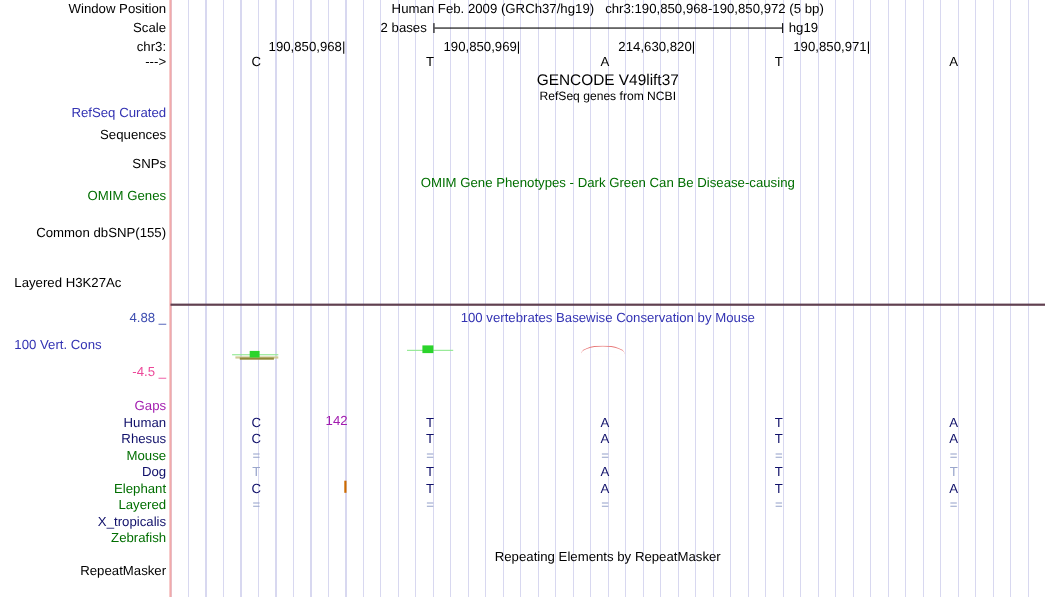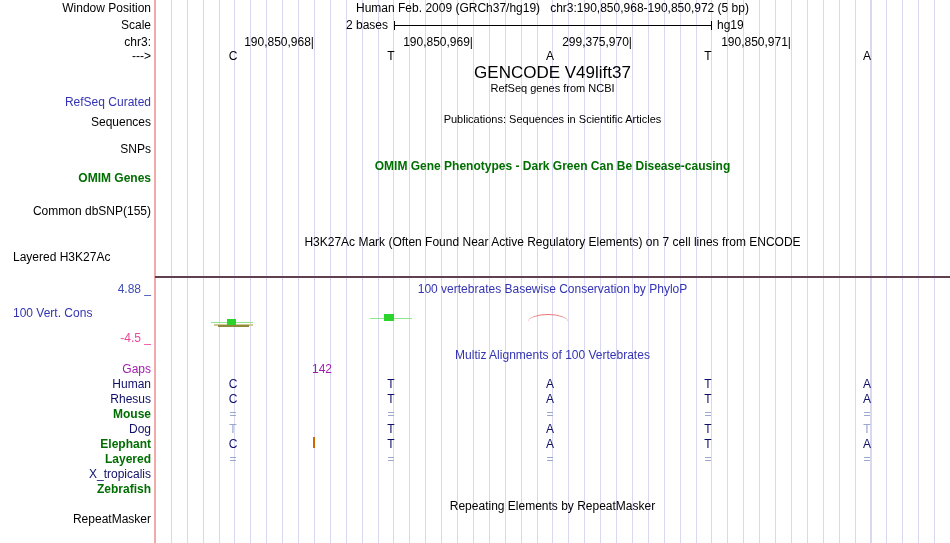--- a/index.html
+++ b/index.html
@@ -11,28 +11,28 @@
   
   #grid {
     position:absolute; left:155px; top:0; width:795px; height:543px;
     background:repeating-linear-gradient(to right,#d8d8f0 0,#d8d8f0 1px,transparent 1px,transparent 15.9px);
   }
   #left-edge { position:absolute; left:154px; top:0; width:2px; height:543px; background:#f2aaaa; }
   .lbl { position:absolute; white-space:nowrap; line-height:13px; }
   .r   { right:799px; text-align:right; }          
   .ctr { left:155px; width:795px; text-align:center; } 
   .blue   { color:#3333b3; }
-  .green  { color:#006e00;font-weight:bold; }
+  .green  { color:#006e00; }
   .orange { color:#a21caf; }
   .navy   { color:#10106a; }
   .faded  { color:#9aa6cc; }
   .maxcol { color:#3d4db0; }
   .mincol { color:#ec4899; }
   .sm { font-size:11px; }
-  .lg { font-size:17px; }
+  .lg { font-size:14px; }
   
   .cell { position:absolute; width:22px; text-align:center; }
   .c0 { left:222px; } .c1 { left:380px; } .c2 { left:539px; } .c3 { left:697px; } .c4 { left:856px; }
   
   .coord { position:absolute; text-align:left; top:36px; }
   .k0 { right:636px; } .k1 { right:477px; } .k2 { right:318px; } .k3 { right:159px; }
   
   #scale-line {
     position:absolute; left:394px; top:21px; width:316px; height:9px;
     border-left:1px solid #000; border-right:1px solid #000;
@@ -64,63 +64,60 @@
   </div>
 
   <span class="lbl r" style="top:19px">Scale</span>
   <span class="lbl" style="top:19px; right:562px; text-align:right">2 bases</span>
   <div id="scale-line"></div>
   <span class="lbl" style="top:19px; left:717px">hg19</span>
 
   <span class="lbl r" style="top:36px">chr3:</span>
   <span class="lbl coord k0">190,850,968|</span>
   <span class="lbl coord k1">190,850,969|</span>
-  <span class="lbl coord k2">299,375,970|</span>
+  <span class="lbl coord k2">214,630,820|</span>
   <span class="lbl coord k3">190,850,971|</span>
 
   <span class="lbl r" style="top:50px">---&gt;</span>
   <span class="lbl cell c0" style="top:50px">C</span>
   <span class="lbl cell c1" style="top:50px">T</span>
   <span class="lbl cell c2" style="top:50px">A</span>
   <span class="lbl cell c3" style="top:50px">T</span>
   <span class="lbl cell c4" style="top:50px">A</span>
 
   <div class="lbl ctr lg" style="top:66px">GENCODE V49lift37</div>
   <div class="lbl ctr sm" style="top:82px">RefSeq genes from NCBI</div>
   <span class="lbl r blue" style="top:96px">RefSeq Curated</span>
 
-  <div class="lbl ctr sm" style="top:113px">Publications: Sequences in Scientific Articles</div>
   <span class="lbl r" style="top:116px">Sequences</span>
   <span class="lbl r" style="top:143px">SNPs</span>
 
   <div class="lbl ctr green" style="top:160px">OMIM Gene Phenotypes - Dark Green Can Be Disease-causing</div>
   <span class="lbl r green" style="top:172px">OMIM Genes</span>
 
   <span class="lbl r" style="top:205px">Common dbSNP(155)</span>
 
-  <div class="lbl ctr" style="top:236px">H3K27Ac Mark (Often Found Near Active Regulatory Elements) on 7 cell lines from ENCODE</div>
   <span class="lbl" style="top:251px; left:13px">Layered H3K27Ac</span>
 
   <div id="phylop-topline"></div>
   <span class="lbl r maxcol" style="top:283px">4.88 _</span>
-  <div class="lbl ctr blue" style="top:283px">100 vertebrates Basewise Conservation by PhyloP</div>
+  <div class="lbl ctr blue" style="top:283px">100 vertebrates Basewise Conservation by Mouse</div>
   <span class="lbl blue" style="top:307px; left:13px">100 Vert. Cons</span>
   <span class="lbl r mincol" style="top:332px">-4.5 _</span>
   <div class="mark" id="pm-olive1"></div>
   <div class="mark" id="pm-olive2"></div>
   <div class="mark" id="pm-line1"></div>
   <div class="mark" id="pm-sq1"></div>
   <div class="mark" id="pm-line2"></div>
   <div class="mark" id="pm-sq2"></div>
   <div class="mark" id="pm-red"></div>
 
-  <div class="lbl ctr blue" style="top:349px">Multiz Alignments of 100 Vertebrates</div>
 
   <span class="lbl r orange" style="top:363px">Gaps</span>
-  <span class="lbl orange" style="top:363px; left:296px; width:36px; text-align:right">142</span>
+  <span class="lbl orange" style="top:376px; left:296px; width:36px; text-align:left">142</span>
 
   <span class="lbl r navy" style="top:378px">Human</span>
   <span class="lbl cell c0 navy" style="top:378px">C</span>
   <span class="lbl cell c1 navy" style="top:378px">T</span>
   <span class="lbl cell c2 navy" style="top:378px">A</span>
   <span class="lbl cell c3 navy" style="top:378px">T</span>
   <span class="lbl cell c4 navy" style="top:378px">A</span>
 
   <span class="lbl r navy" style="top:393px">Rhesus</span>
   <span class="lbl cell c0 navy" style="top:393px">C</span>

